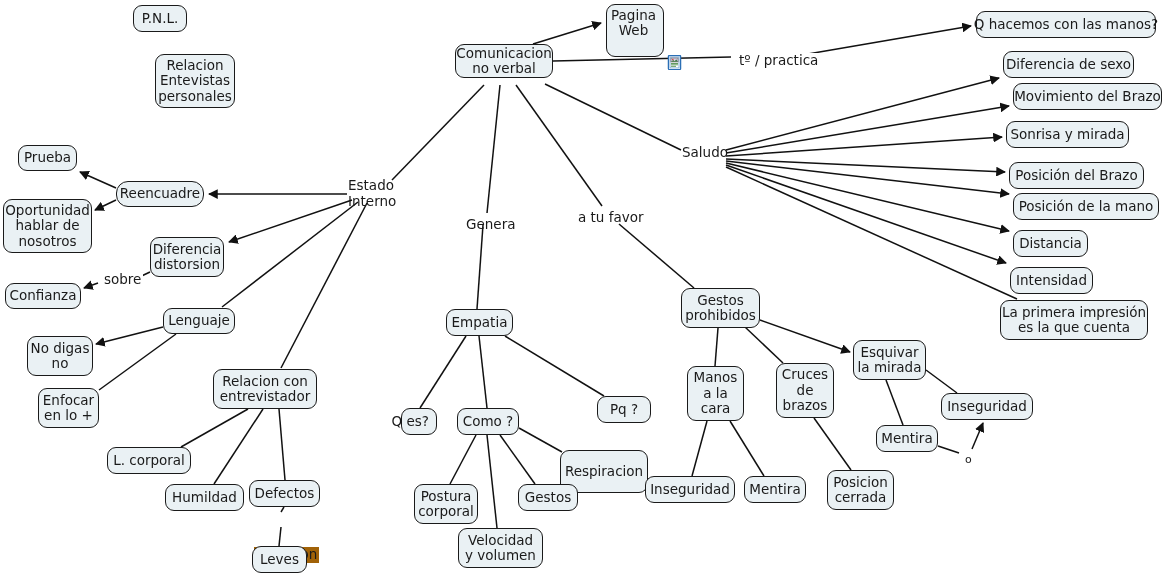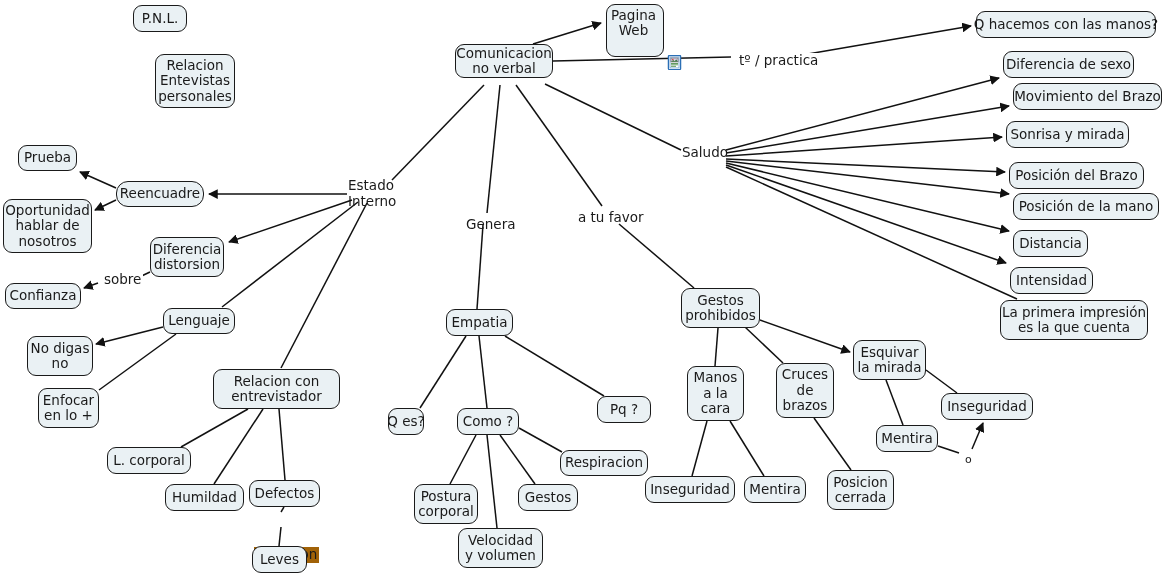--- a/index.html
+++ b/index.html
@@ -185,21 +185,21 @@
   <div class="node" style="left:150px;top:237px;width:74px;height:40px;"><span>Diferencia
 distorsion</span></div>
 
   <div class="node" style="left:5px;top:283px;width:76px;height:26px;"><span>Confianza</span></div>
 
   <div class="node" style="left:163px;top:308px;width:72px;height:26px;"><span>Lenguaje</span></div>
 
   <div class="node" style="left:27px;top:336px;width:66px;height:40px;"><span>No digas
 no</span></div>
 
-  <div class="node" style="left:213px;top:369px;width:127px;height:40px;"><span>Relacion con
+  <div class="node" style="left:213px;top:369px;width:104px;height:40px;"><span>Relacion con
 entrevistador</span></div>
 
   <div class="node" style="left:38px;top:388px;width:61px;height:40px;"><span>Enfocar
 en lo +</span></div>
 
   <div class="node" style="left:107px;top:447px;width:84px;height:27px;"><span>L. corporal</span></div>
 
   <div class="node" style="left:165px;top:484px;width:79px;height:27px;"><span>Humildad</span></div>
 
   <div class="node" style="left:249px;top:480px;width:71px;height:27px;"><span>Defectos</span></div>
@@ -221,27 +221,27 @@
         <path d="M4.4 7.2 L6.6 5.2 L8.2 6.6 L9.8 4.6 L11.6 7.2 Z" fill="#3f7a3f"></path>
         <rect x="4.2" y="8.6" width="7.6" height="0.8" fill="#2f7a2f"></rect>
         <rect x="4.2" y="10.1" width="7.6" height="0.8" fill="#2f7a2f"></rect>
         <rect x="4.2" y="11.6" width="5.4" height="0.8" fill="#2f7a2f"></rect>
       </svg>
     </span>
   </div>
 
   <div class="node" style="left:446px;top:309px;width:67px;height:27px;"><span>Empatia</span></div>
 
-  <div class="node" style="left:388px;top:408px;width:36px;height:27px;"><span>Q es?</span></div>
+  <div class="node" style="left:401px;top:408px;width:36px;height:27px;align-items:flex-end;"><span>Q es?</span></div>
 
   <div class="node" style="left:457px;top:408px;width:62px;height:27px;"><span>Como ?</span></div>
 
   <div class="node" style="left:597px;top:396px;width:54px;height:27px;"><span>Pq ?</span></div>
 
-  <div class="node" style="left:560px;top:450px;width:88px;height:26px;"><span>Respiracion</span></div>
+  <div class="node" style="left:560px;top:450px;width:88px;height:43px;"><span>Respiracion</span></div>
 
   <div class="node" style="left:414px;top:484px;width:64px;height:40px;"><span>Postura
 corporal</span></div>
 
   <div class="node" style="left:518px;top:484px;width:60px;height:27px;"><span>Gestos</span></div>
 
   <div class="node" style="left:458px;top:528px;width:85px;height:40px;"><span>Velocidad
 y volumen</span></div>
 
   <div class="node" style="left:681px;top:288px;width:79px;height:40px;"><span>Gestos

